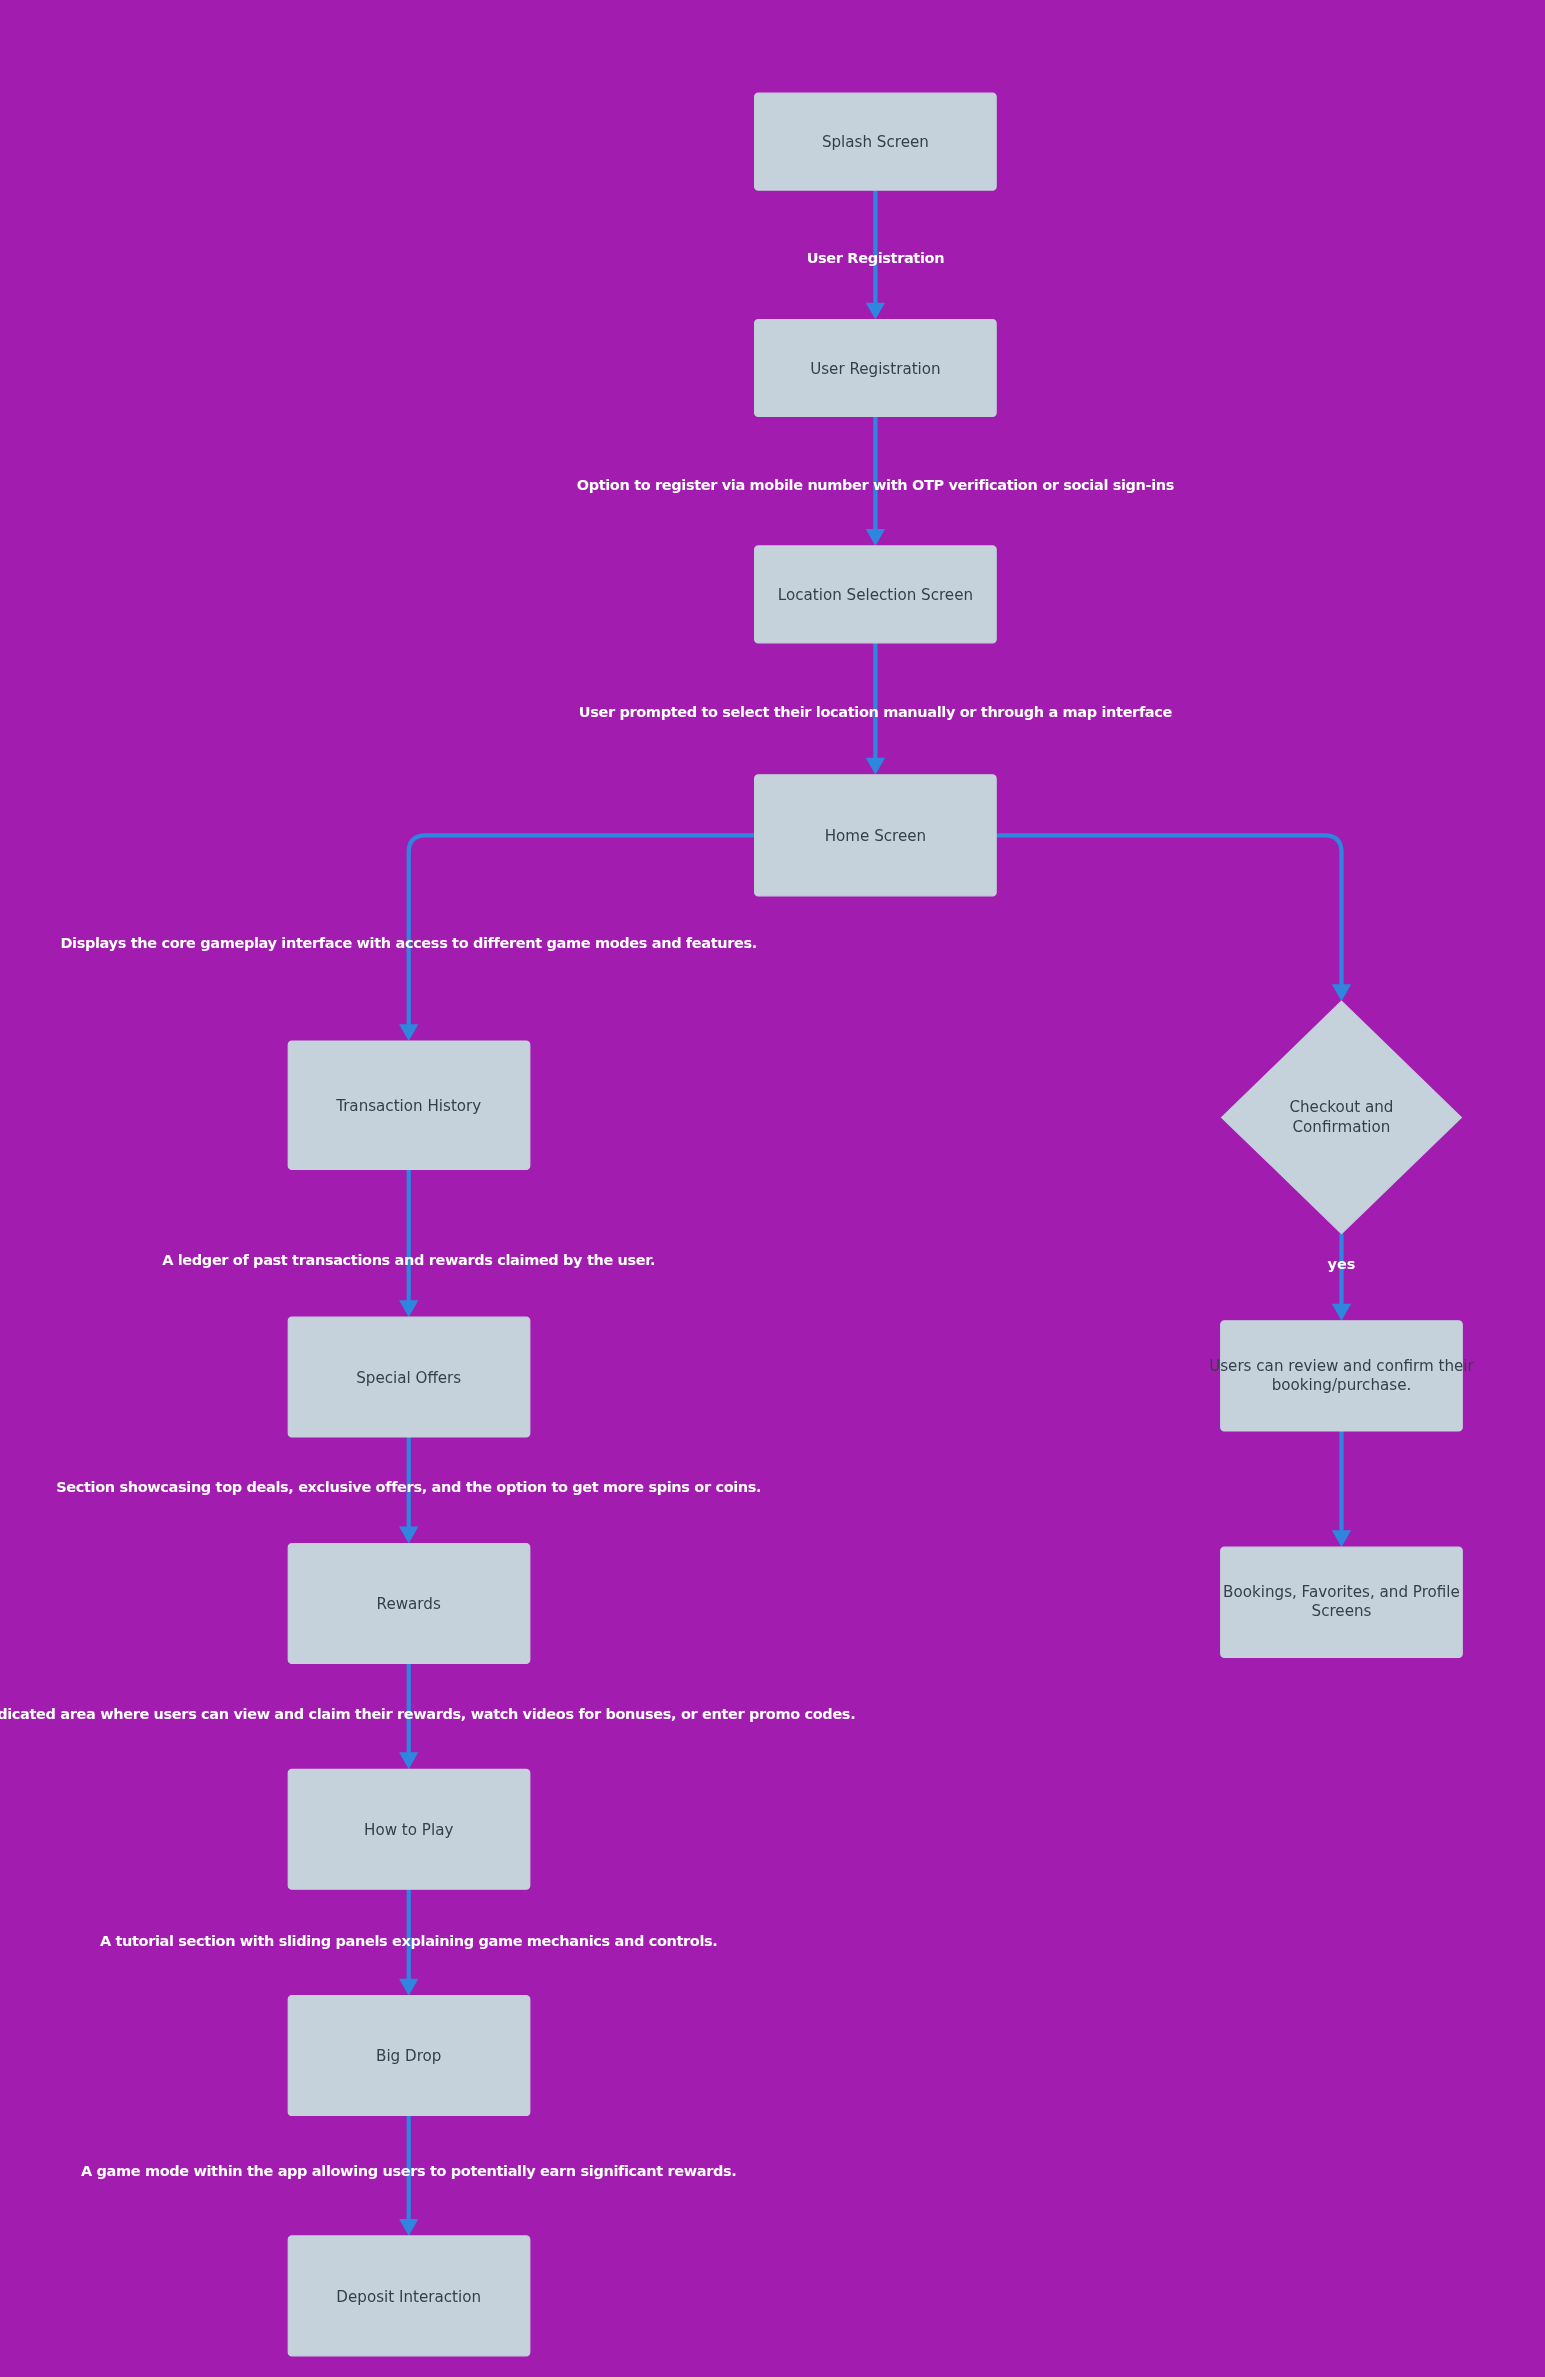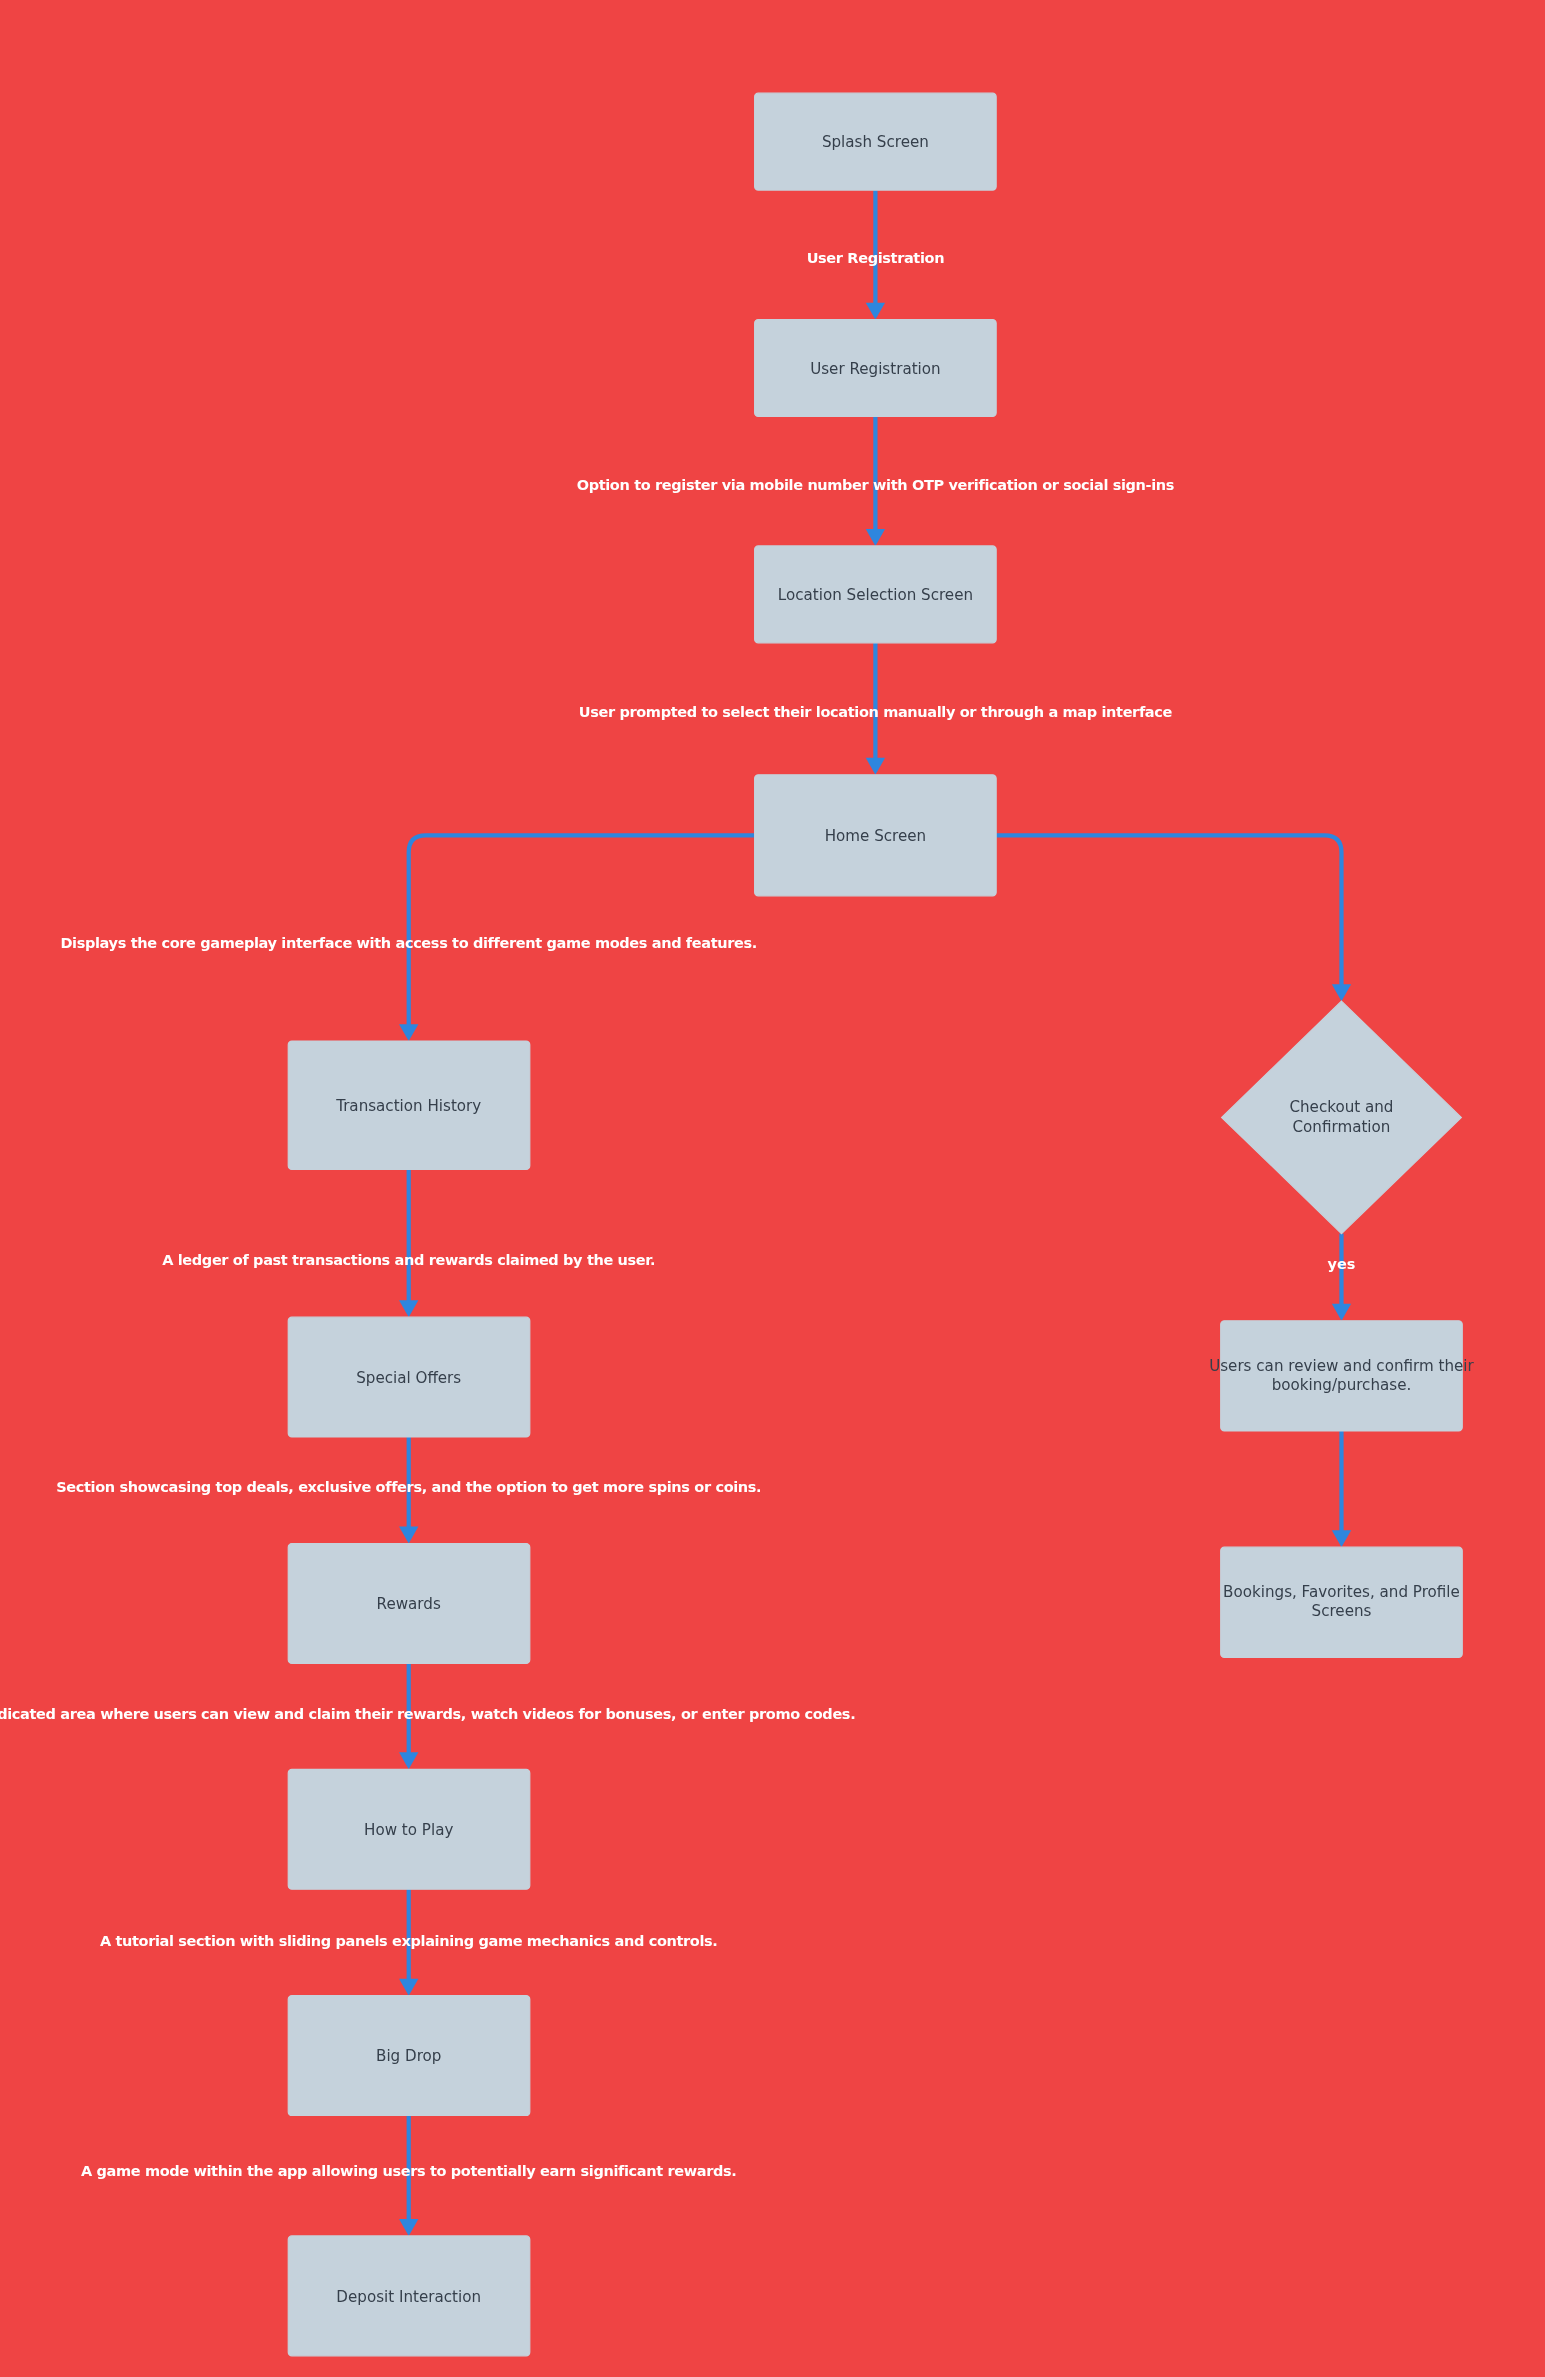--- a/index.html
+++ b/index.html
@@ -4,21 +4,21 @@
 <style>
   html, body {
     margin: 0;
     padding: 0;
     background: #000000;
   }
   #page {
     position: relative;
     width: 1545px;
     height: 2377px;
-    background: #ef4444;
+    background: #a21caf;
     overflow: hidden;
     font-family: "Liberation Sans", sans-serif;
   }
   svg#flow {
     position: absolute;
     left: 0;
     top: 0;
     width: 1545px;
     height: 2377px;
     display: block;

